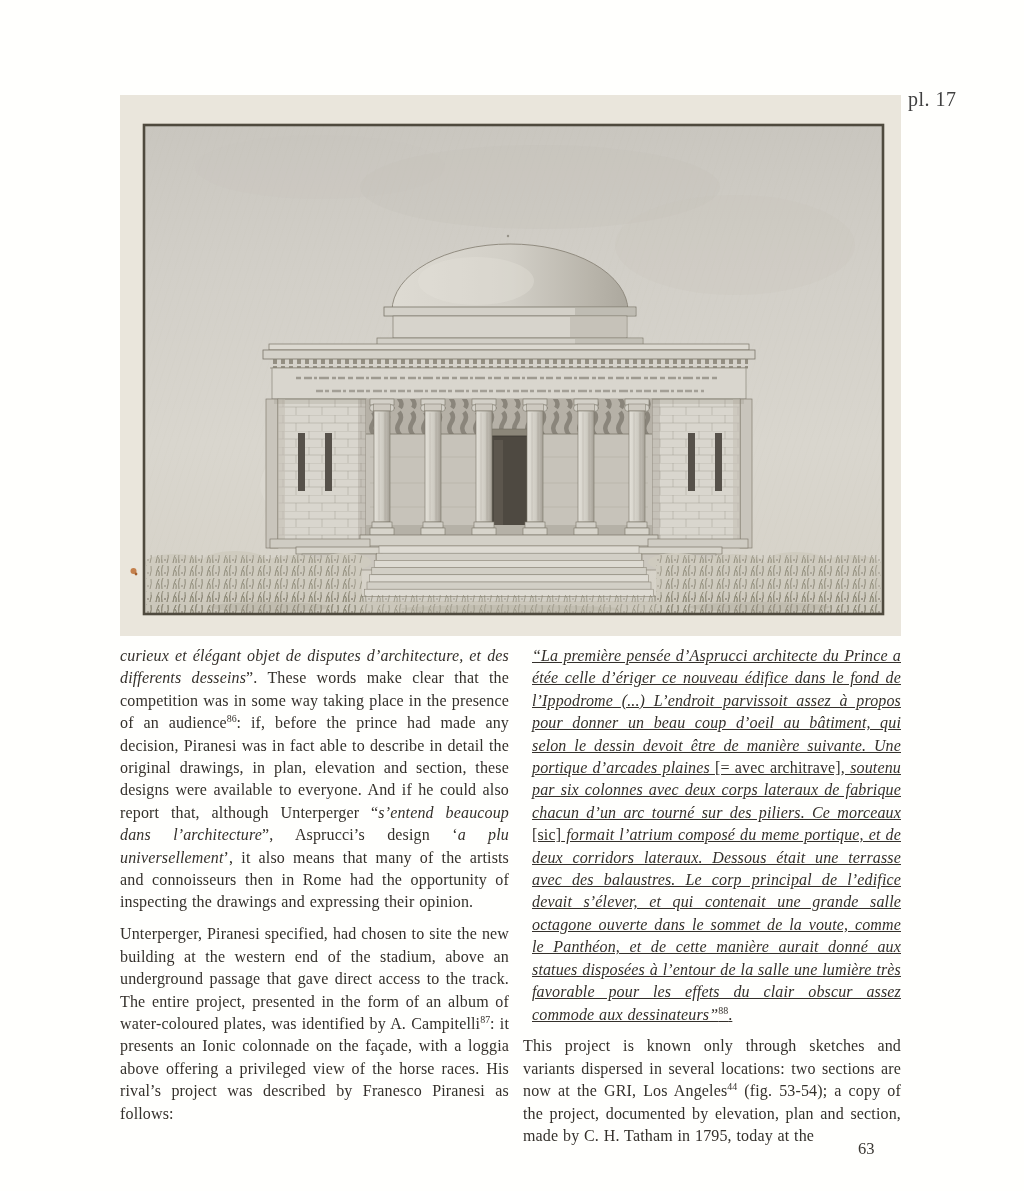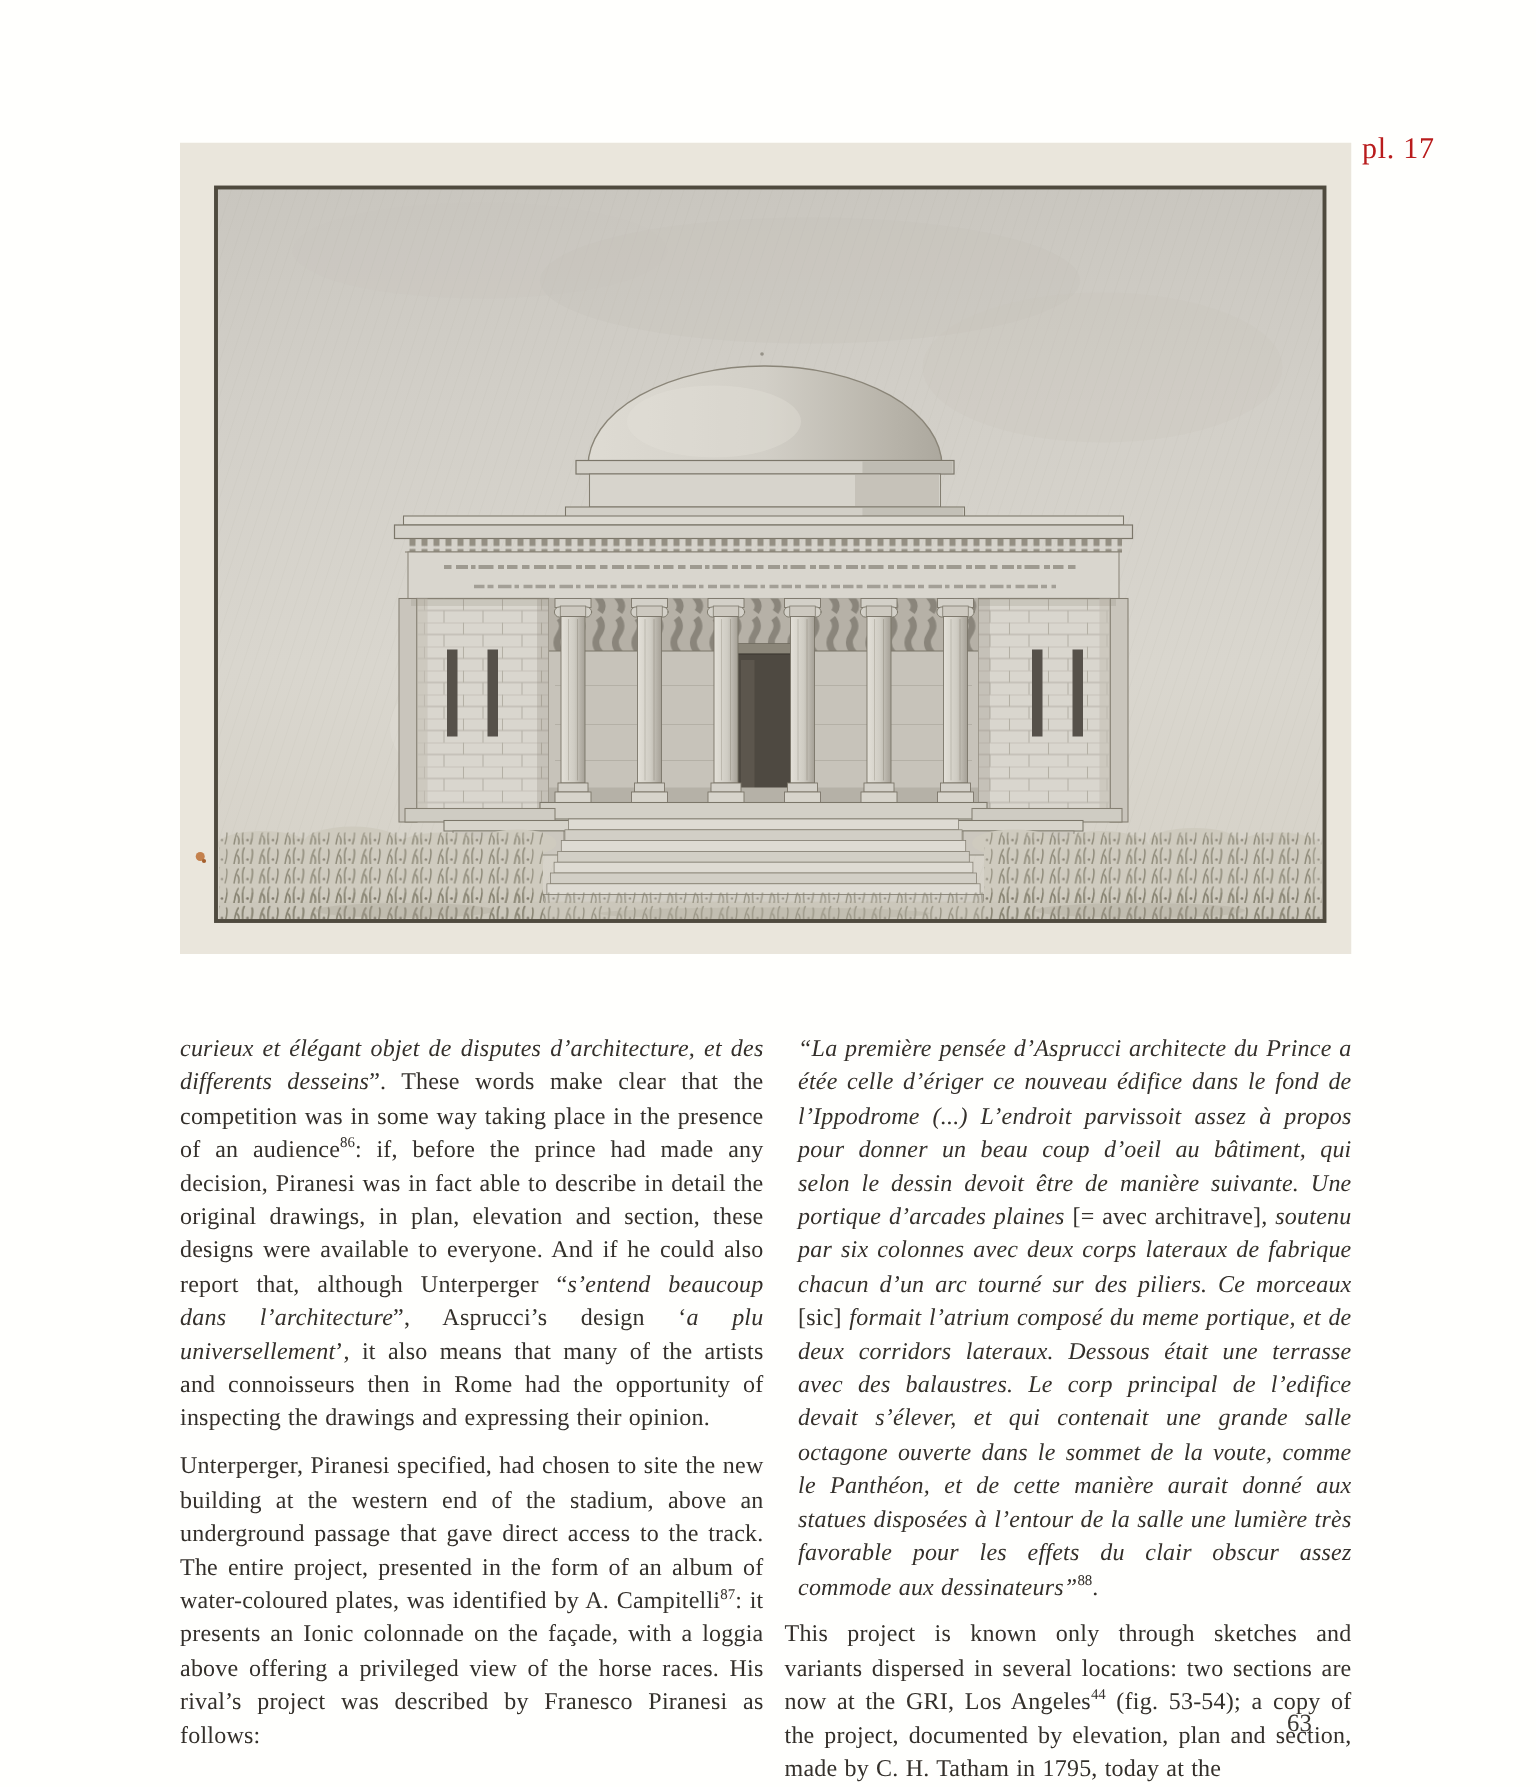--- a/index.html
+++ b/index.html
@@ -3,33 +3,33 @@
 <meta charset="utf-8">
 <style>
   html,body{margin:0;padding:0;}
   body{
     width:1024px;height:1191px;position:relative;background:#fffffd;
     font-family:"Liberation Serif","DejaVu Serif",serif;
   }
   .page{position:absolute;inset:0;}
   .plate-label{
     position:absolute;left:908px;top:88px;font-size:20px;letter-spacing:.5px;
-    color:#b91c1c;
+    color:#404040;
   }
   figure.plate{position:absolute;left:120px;top:95px;width:781px;height:541px;margin:0;}
   figure.plate svg{display:block;width:100%;height:100%;}
   .col{
     position:absolute;top:645px;text-align:justify;color:#34302b;
-    font-size:16px;line-height:22.4px;letter-spacing:.15px;word-spacing:.6px;margin-top:44px;
+    font-size:16px;line-height:22.4px;letter-spacing:.15px;word-spacing:.6px;
   }
   .col-left{left:120px;width:389px;}
   .col-right{left:523px;width:378px;}
   .col p,.col blockquote{margin:0;padding:0;}
   .col p + p, .col blockquote + p{margin-top:9.5px;}
-  .col blockquote{margin-left:9px;}
+  .col blockquote{margin-left:9px;text-decoration:underline;}
   .col i{font-style:italic;}
   sup{font-size:62%;line-height:0;vertical-align:super;letter-spacing:0;}
   .page-number{
     position:absolute;left:858px;top:1107px;width:50px;text-align:left;
     font-size:16.5px;color:#3a3733;margin-top:32px;
   }
 </style>
 </head>
 <body>
 

